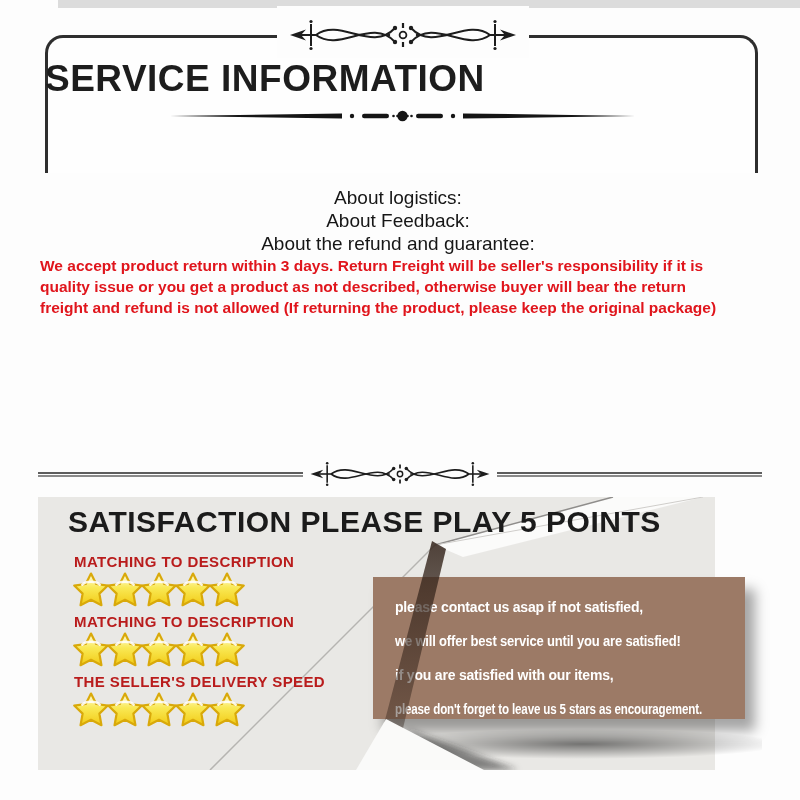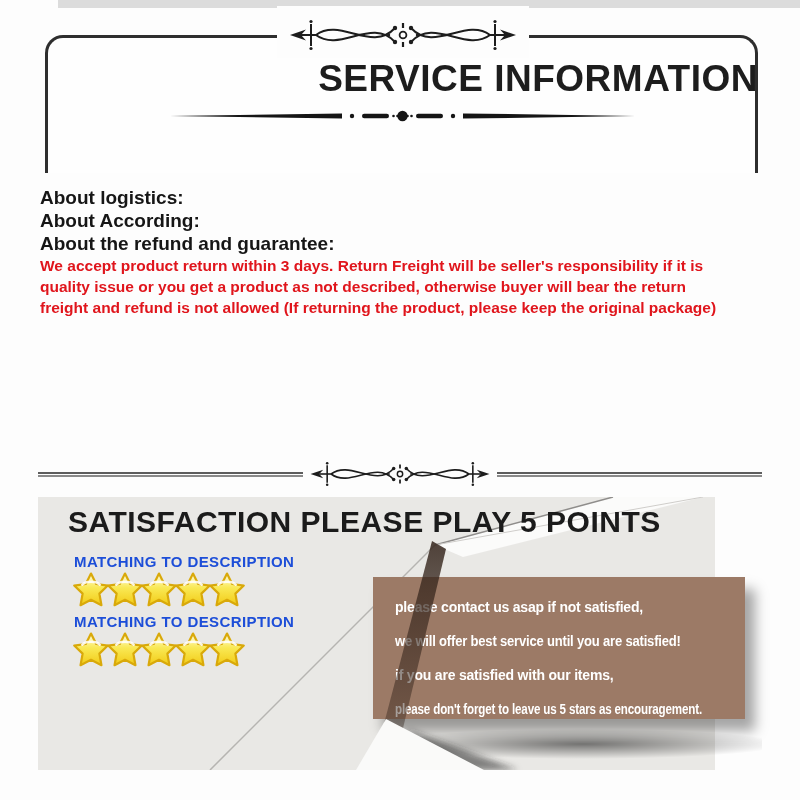--- a/index.html
+++ b/index.html
@@ -17,46 +17,46 @@
   #stage{position:relative;width:800px;height:800px;background:#fdfdfd;overflow:hidden;}
 
   
   .top-strip{position:absolute;left:58px;top:0;width:742px;height:8px;background:#dcdcdc;}
 
   
   .frame-box{position:absolute;left:45px;top:35px;width:713px;height:138px;
     border:3px solid var(--border_dark);border-bottom:none;border-radius:18px 18px 0 0;background:#fefefe;}
   .ornament-gap{position:absolute;left:277px;top:6px;width:252px;height:52px;background:#fdfdfd;}
   .ornament-top{position:absolute;left:288px;top:11px;width:230px;height:48px;}
-  .service-title{position:absolute;left:45px;top:58px;width:713px;text-align:right;
-    font-size:37px;font-weight:bold;letter-spacing:.5px;color:#1d1d1d;padding-left:15px;}
+  .service-title{position:absolute;left:45px;top:58px;width:713px;text-align:left;
+    font-size:37px;font-weight:bold;letter-spacing:.5px;color:#1d1d1d;}
   .title-divider{position:absolute;left:170px;top:108px;width:465px;height:16px;}
 
   
   .sections{position:absolute;left:40px;top:186px;width:716px;}
-  .sec-heading{font-size:19px;line-height:23px;font-weight:bold;color:var(--heading_black);}
+  .sec-heading{font-size:19px;line-height:23px;font-weight:normal;color:var(--heading_black);text-align:center;}
   .sec-para{font-size:15.5px;line-height:21px;font-weight:bold;color:var(--accent_red);
     white-space:pre-line;margin-bottom:3px;}
 
   
   .mid-divider{position:absolute;left:38px;top:456px;width:724px;height:36px;
     display:flex;align-items:center;}
   .mid-line{flex:1;height:5px;border-top:2px solid #5d5d5d;border-bottom:2px solid #8a8a8a;}
   .ornament-mid{width:186px;height:38px;flex:0 0 auto;margin:0 4px;}
 
   
   .panel{position:absolute;left:38px;top:497px;width:677px;height:273px;background:var(--panel_gray);}
   .curl-under,.curl-over{position:absolute;left:0;top:0;width:724px;height:273px;pointer-events:none;}
   .curl-under{z-index:1;}
   .curl-over{z-index:4;}
   .panel-content{position:absolute;left:0;top:0;width:100%;height:100%;z-index:2;}
   .sat-heading{position:absolute;left:30px;top:8px;font-size:30px;font-weight:bold;
     letter-spacing:.5px;color:#1b1b1b;white-space:nowrap;}
   .ratings{position:absolute;left:36px;top:56px;}
-  .rating-label{font-size:15px;font-weight:bold;letter-spacing:.4px;color:#1d4ed8;margin-bottom:1px;}
+  .rating-label{font-size:15px;font-weight:bold;letter-spacing:.4px;color:#b91c1c;margin-bottom:1px;}
   .stars-row{display:flex;margin-left:-2px;margin-bottom:4px;}
   .stars-row svg{width:38px;height:38px;margin-right:-4px;}
 
   
   .promo-box{position:absolute;left:335px;top:80px;width:372px;height:142px;z-index:3;
     background:var(--promo_brown);box-shadow:10px 12px 12px rgba(0,0,0,.35);
     padding:13px 0 0 22px;}
   .promo-line{color:#fff;font-weight:bold;font-size:14px;line-height:34px;
     white-space:nowrap;letter-spacing:-.2px;}
   .fit-sm{transform:scaleX(.93);transform-origin:0 50%;}
@@ -129,21 +129,21 @@
   </svg>
   <div class="service-title">SERVICE INFORMATION</div>
   <svg class="title-divider" viewBox="0 0 465 16">
     <use href="#tdl-left"></use>
     <use href="#tdl-left" transform="translate(465,0) scale(-1,1)"></use>
     <circle cx="232.5" cy="8" r="5.2" fill="#151515"></circle>
   </svg>
 
   <div class="sections">
     <div class="sec-heading">About logistics:</div>
-    <div class="sec-heading">About According:</div>
+    <div class="sec-heading">About Feedback:</div>
     <div class="sec-heading">About the refund and guarantee:</div>
     <div class="sec-para">We accept product return within 3 days. Return Freight will be seller's responsibility if it is
 quality issue or you get a product as not described, otherwise buyer will bear the return
 freight and refund is not allowed (If returning the product, please keep the original package)</div>
   </div>
 
   <div class="mid-divider">
     <div class="mid-line"></div>
     <svg class="ornament-mid" viewBox="0 0 230 48">
       <use href="#flourish-half"></use>
@@ -211,20 +211,44 @@
     <svg viewBox="0 0 24 24">
                 <use href="#star-shape"></use>
               </svg>
 
     <svg viewBox="0 0 24 24">
                 <use href="#star-shape"></use>
               </svg>
   </div>
     </div>
 
+    <div class="rating-row">
+      <div class="rating-label">THE SELLER'S DELIVERY SPEED</div>
+      <div class="stars-row">
+    <svg viewBox="0 0 24 24">
+                <use href="#star-shape"></use>
+              </svg>
+
+    <svg viewBox="0 0 24 24">
+                <use href="#star-shape"></use>
+              </svg>
+
+    <svg viewBox="0 0 24 24">
+                <use href="#star-shape"></use>
+              </svg>
+
+    <svg viewBox="0 0 24 24">
+                <use href="#star-shape"></use>
+              </svg>
+
+    <svg viewBox="0 0 24 24">
+                <use href="#star-shape"></use>
+              </svg>
+  </div>
+    </div>
   </div>
     </div>
 
     <div class="promo-box">
         <div class="promo-line">please contact us asap if not satisfied,</div>
         <div class="promo-line fit-sm">we will offer best service until you are satisfied!</div>
         <div class="promo-line">if you are satisfied with our items,</div>
         <div class="promo-line fit-xs">please don't forget to leave us 5 stars as encouragement.</div>
       </div>
 

